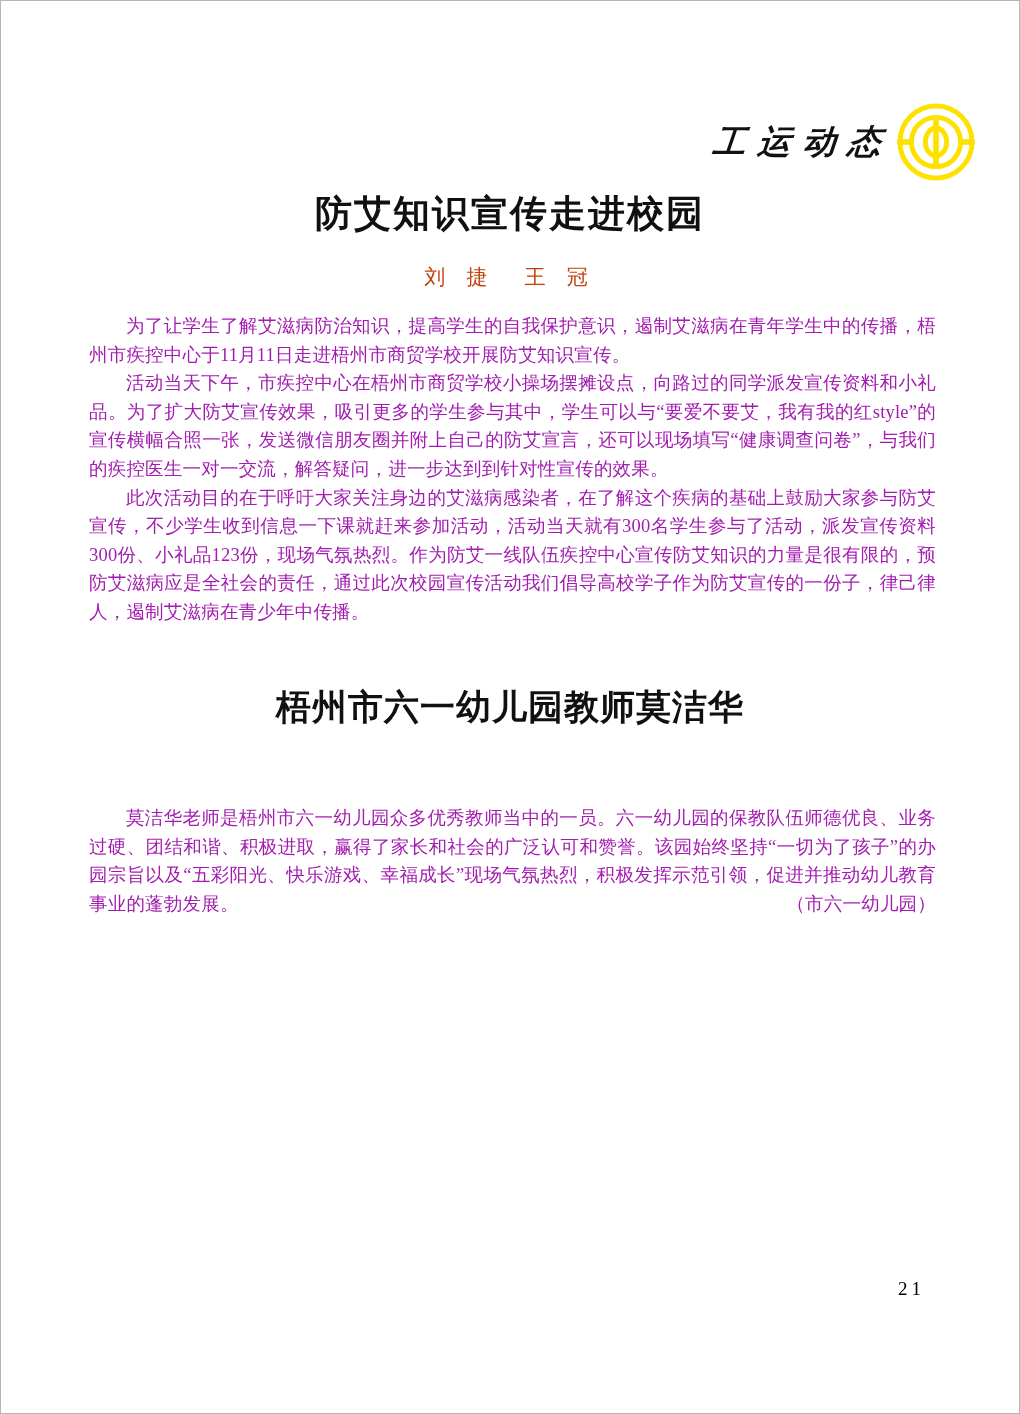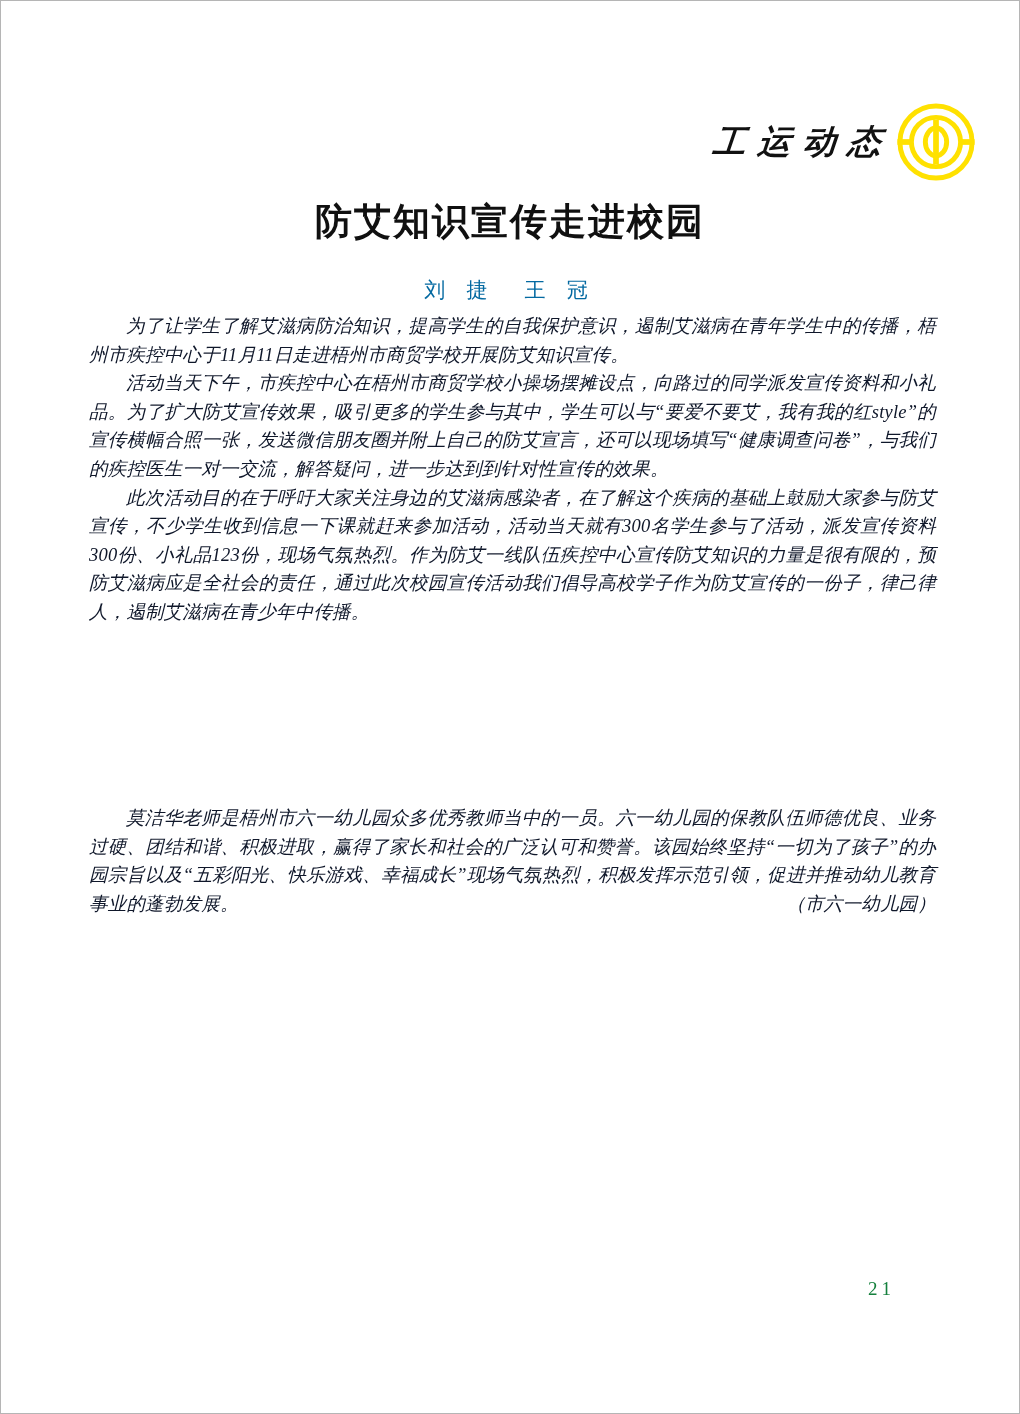--- a/index.html
+++ b/index.html
@@ -49,73 +49,71 @@
     position: absolute;
     left: 0;
     width: 100%;
     margin: 0;
     text-align: center;
     font-family: "Liberation Sans", sans-serif;
     font-weight: bold;
     color: #101010;
   }
   #title1 {
-    top: 196px;
+    top: 188px;
     font-size: 37px;
     letter-spacing: 2px;
   }
   #title2 {
     top: 684px;
     font-size: 35px;
     letter-spacing: 1px;
     line-height: 44px;
   }
 
   .authors {
     position: absolute;
     top: 262px;
     left: 0;
     width: 100%;
     text-align: center;
     font-size: 21px;
     letter-spacing: 8px;
-    color: #0369a1;
-    margin-top: 13px;
+    color: #c2410c;
   }
 
   
   .article-body {
     position: absolute;
     left: 88px;
     width: 847px;
     font-size: 18.5px;
     line-height: 28.6px;
     text-align: justify;
     letter-spacing: 0.2px;
-    color: #0f172a;
-    font-style: italic;
+    color: #a21caf;
   }
   #body1 { top: 311px; }
   #body2 { top: 803px; }
   .article-body p {
     margin: 0;
     text-indent: 2em;
   }
   .attribution {
     float: right;
     text-indent: 0;
   }
 
   .page-number {
     position: absolute;
     top: 1277px;
-    left: 867px;
+    left: 897px;
     font-size: 19px;
     letter-spacing: 4px;
-    color: #15803d;
+    color: #000000;
   }
 </style>
 </head>
 <body>
 
 <div class="page">
 
   <div class="masthead">
     <span class="masthead-text">工运动态</span>
     <svg class="union-logo" viewBox="0 0 100 104" aria-hidden="true">
@@ -134,20 +132,21 @@
 
   <div class="authors">刘 捷　王 冠</div>
 
   <div id="body1" class="article-body">
     <p>为了让学生了解艾滋病防治知识，提高学生的自我保护意识，遏制艾滋病在青年学生中的传播，梧州市疾控中心于11月11日走进梧州市商贸学校开展防艾知识宣传。</p>
     <p>活动当天下午，市疾控中心在梧州市商贸学校小操场摆摊设点，向路过的同学派发宣传资料和小礼品。为了扩大防艾宣传效果，吸引更多的学生参与其中，学生可以与“要爱不要艾，我有我的红style”的宣传横幅合照一张，发送微信朋友圈并附上自己的防艾宣言，还可以现场填写“健康调查问卷”，与我们的疾控医生一对一交流，解答疑问，进一步达到到针对性宣传的效果。</p>
     <p><span>此次活动目的在于呼吁大家关注身边的艾滋病感染者，在了解这个疾病的基础上鼓励大家参与防艾宣传，不少学生收到信息一下课就赶来参加活动，活动当天就有300名学生参与了活动，派发宣传资料300份、小礼品123份，现场气氛热烈。作为防艾一线队伍疾控中心宣传防艾知识的力量是很有限的，预防艾滋病应是全社会的责任，通过此次校园宣传活动我们倡导高校学子作为防艾宣传的一份子，律己律人，遏制艾滋病在青少年中传播。</span></p>
   </div>
 
   <h1 id="title2" class="article-title">
+    <div>梧州市六一幼儿园教师莫洁华</div>
   </h1>
 
   <div id="body2" class="article-body">
     <p><span>莫洁华老师是梧州市六一幼儿园众多优秀教师当中的一员。六一幼儿园的保教队伍师德优良、业务过硬、团结和谐、积极进取，赢得了家长和社会的广泛认可和赞誉。该园始终坚持“一切为了孩子”的办园宗旨以及“五彩阳光、快乐游戏、幸福成长”现场气氛热烈，积极发挥示范引领，促进并推动幼儿教育事业的蓬勃发展。</span><span class="attribution">（市六一幼儿园）</span></p>
   </div>
 
   <div class="page-number">21</div>
 
 </div>
 

